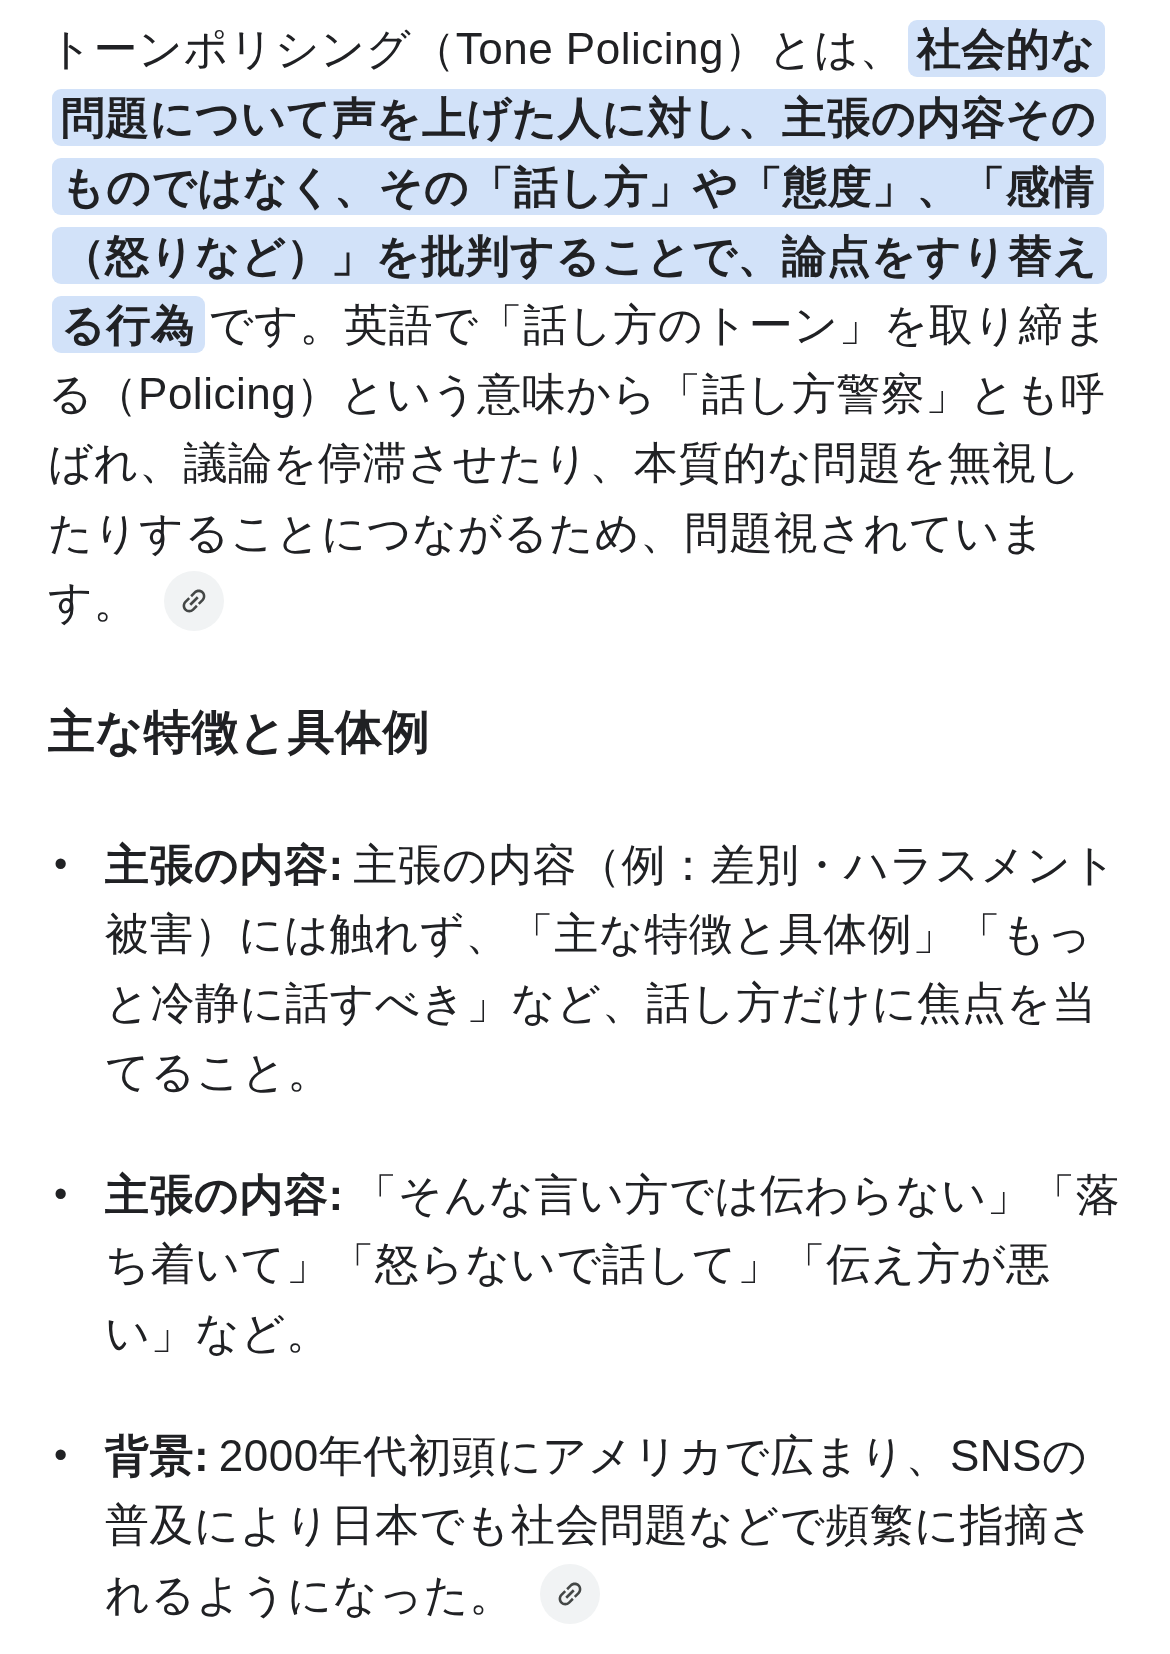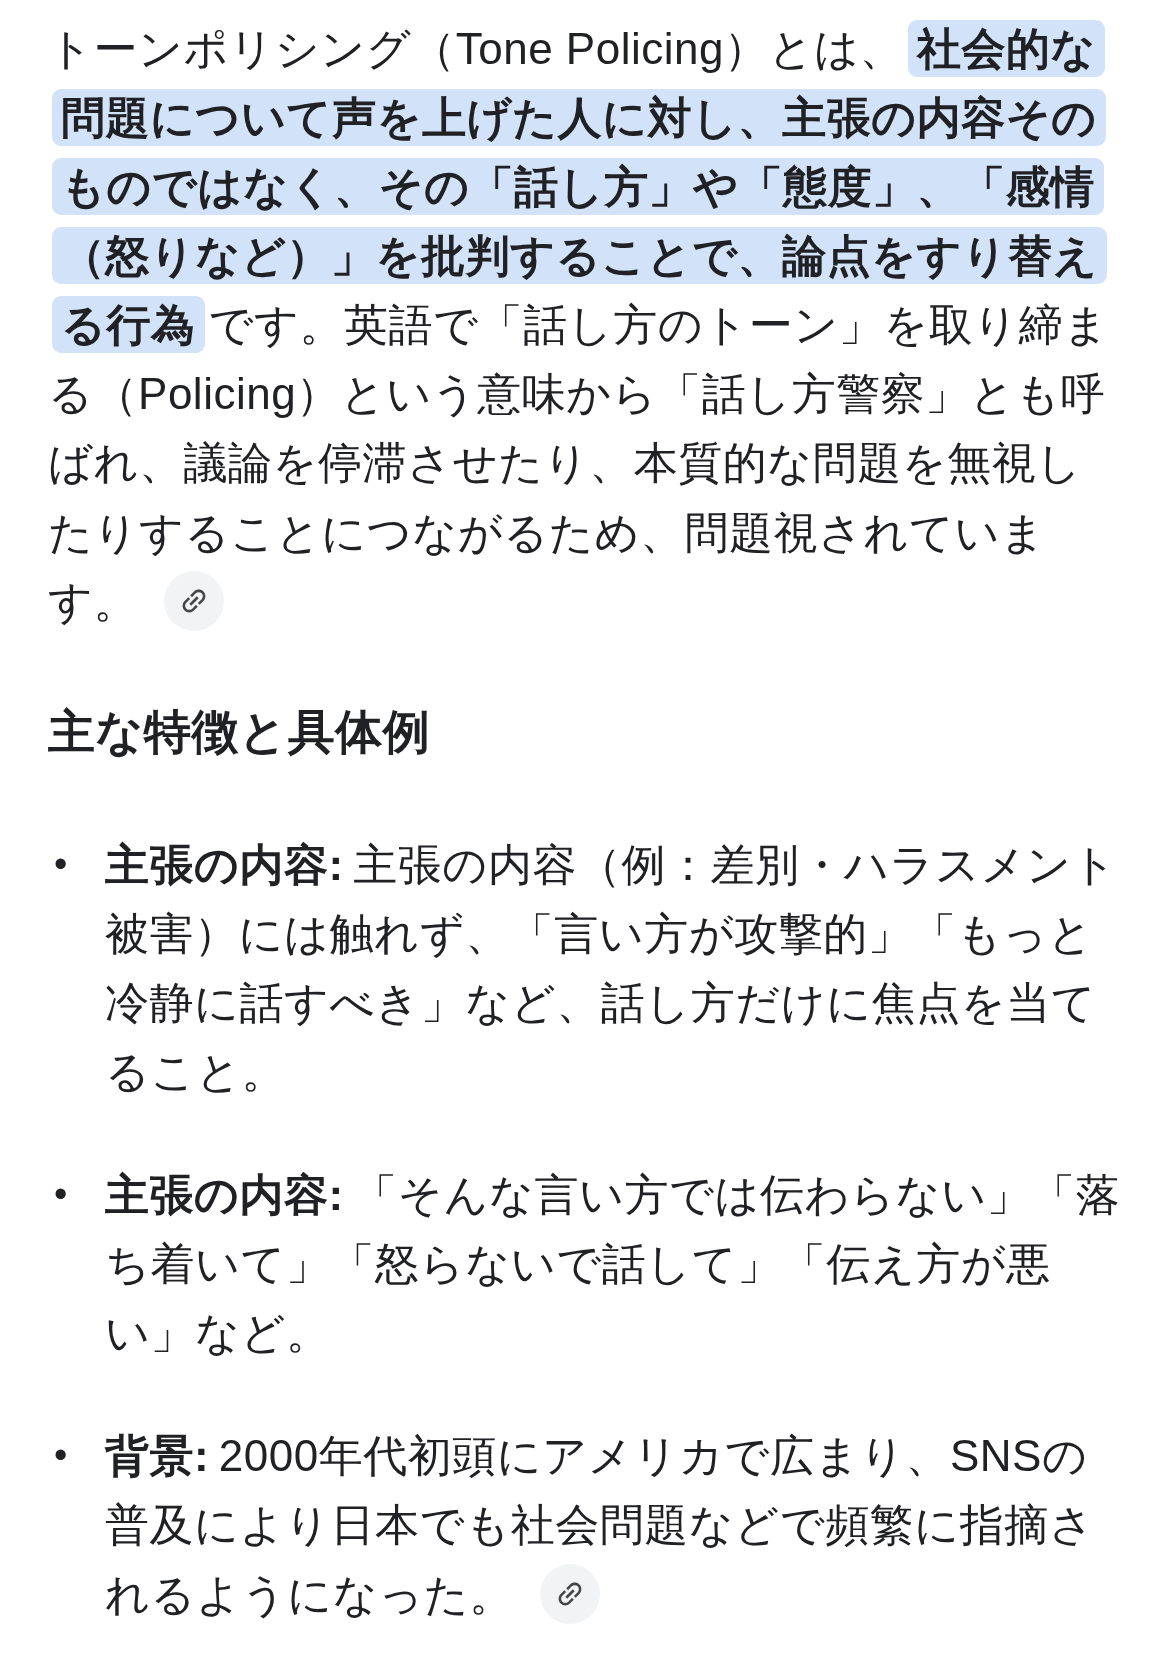--- a/index.html
+++ b/index.html
@@ -98,21 +98,21 @@
           <path fill="#444746" d="M3.9 12c0-1.71 1.39-3.1 3.1-3.1h4V7H7c-2.76 0-5 2.24-5 5s2.24 5 5 5h4v-1.9H7c-1.71 0-3.1-1.39-3.1-3.1zM8 13h8v-2H8v2zm9-6h-4v1.9h4c1.71 0 3.1 1.39 3.1 3.1s-1.39 3.1-3.1 3.1h-4V17h4c2.76 0 5-2.24 5-5s-2.24-5-5-5z"></path>
         </svg>
       </span></p>
 
   <h2 class="section-heading">主な特徴と具体例</h2>
 
   <ul class="feature-list">
 
     <li>
       <span class="bullet">•</span>
-      <div class="li-body"><span class="item-label">主張の内容:</span><span>主張の内容（例：差別・ハラスメント被害）には触れず、「言い方が攻撃的」「もっと冷静に話すべき」など、話し方だけに焦点を当てること。</span></div>
+      <div class="li-body"><span class="item-label">主張の内容:</span><span>主張の内容（例：差別・ハラスメント被害）には触れず、「主な特徴と具体例」「もっと冷静に話すべき」など、話し方だけに焦点を当てること。</span></div>
     </li>
 
     <li>
       <span class="bullet">•</span>
       <div class="li-body"><span class="item-label">主張の内容:</span><span>「そんな言い方では伝わらない」「落ち着いて」「怒らないで話して」「伝え方が悪い」など。</span></div>
     </li>
 
     <li>
       <span class="bullet">•</span>
       <div class="li-body"><span class="item-label">背景:</span><span>2000年代初頭にアメリカで広まり、SNSの普及により日本でも社会問題などで頻繁に指摘されるようになった。</span><span class="link-chip">

